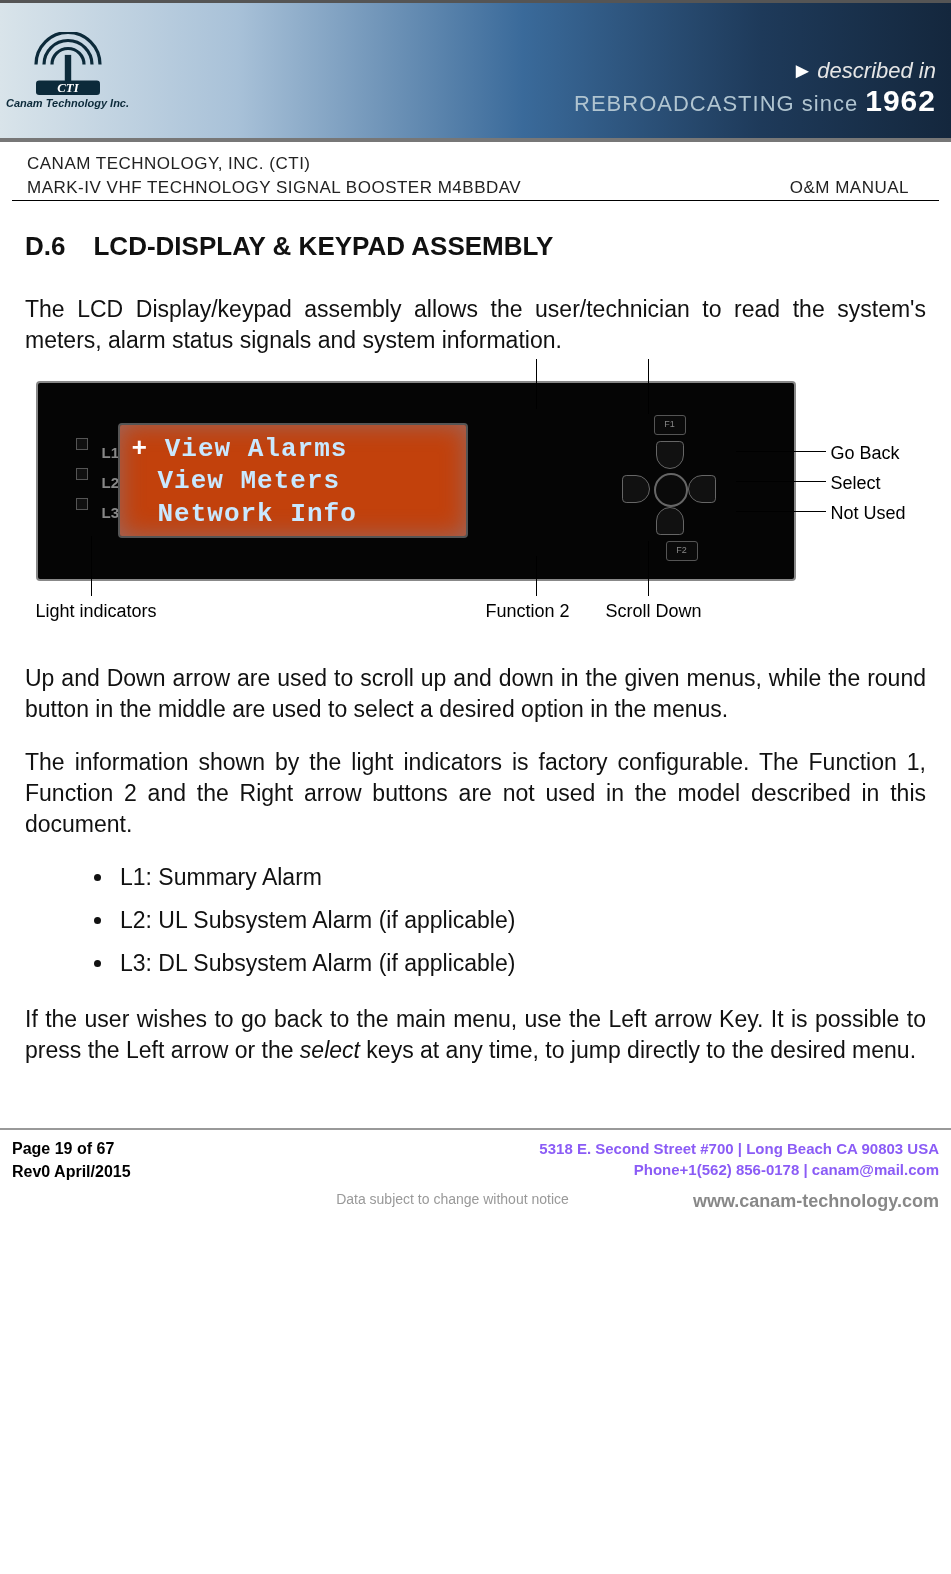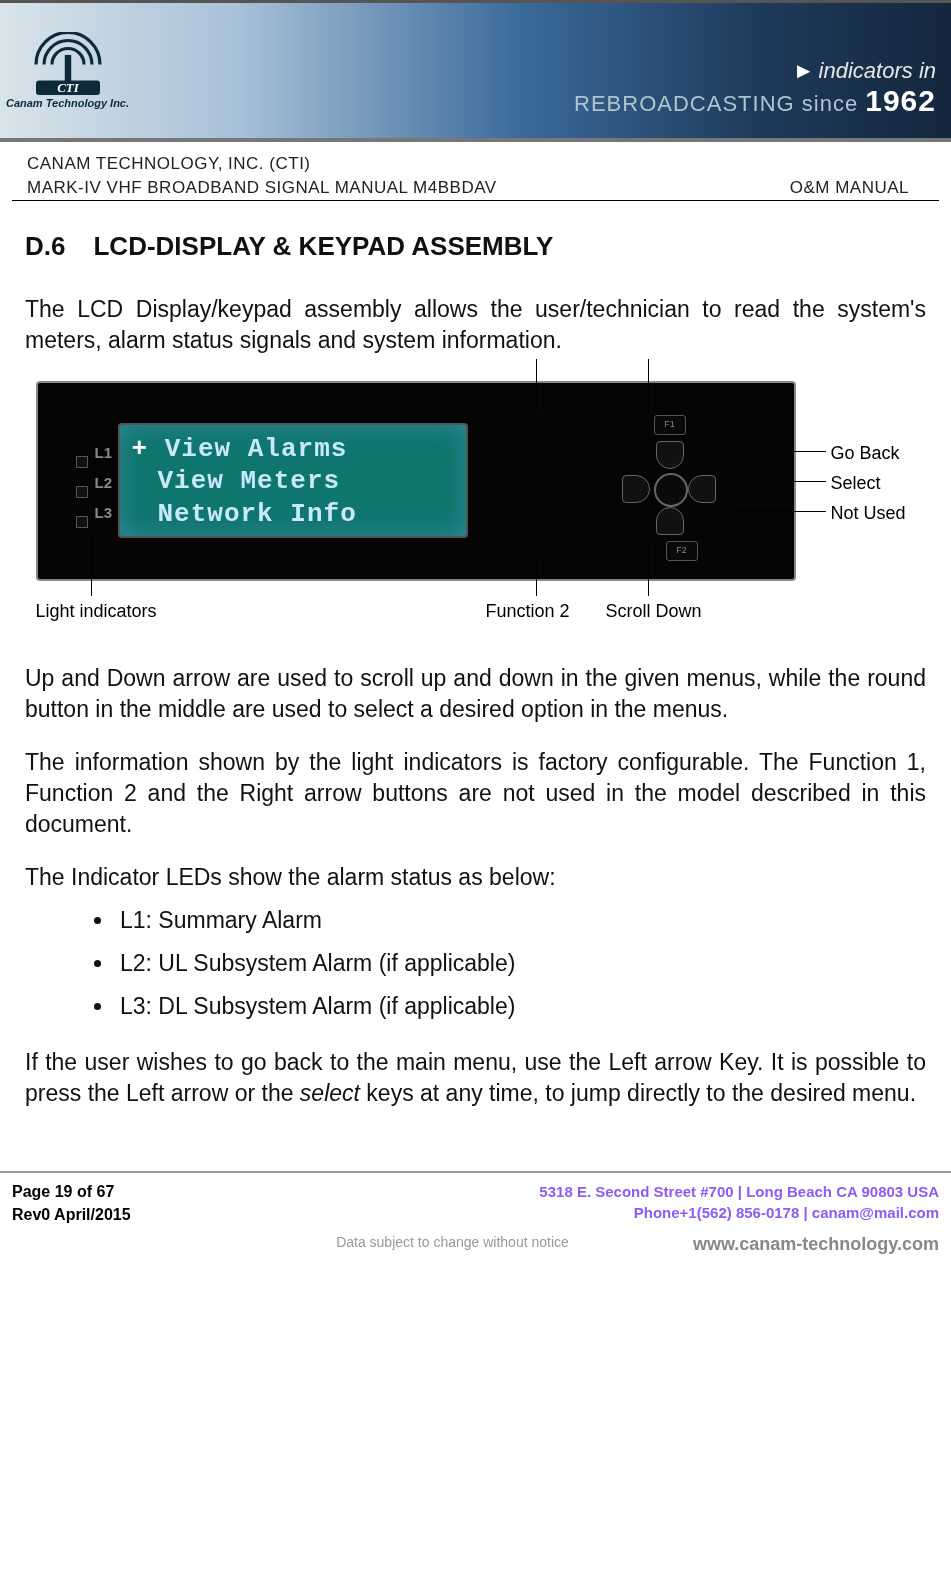--- a/index.html
+++ b/index.html
@@ -110,21 +110,21 @@
     border: 2px solid #888;
     border-radius: 4px;
     box-sizing: border-box;
   }
   .lcd {
     position: absolute;
     left: 80px;
     top: 40px;
     width: 350px;
     height: 115px;
-    background: #0f766e;
+    background: #c2410c;
     border: 2px solid #555;
     border-radius: 4px;
     padding: 8px 12px;
     box-sizing: border-box;
     color: #c9e8ff;
     font-family: "Courier New", monospace;
     font-size: 26px;
     font-weight: bold;
     letter-spacing: 1px;
     line-height: 1.25;
@@ -134,21 +134,21 @@
   .led-col {
     position: absolute;
     left: 38px;
     top: 55px;
     color: #888;
     font-family: Arial;
     font-size: 15px;
     font-weight: bold;
     line-height: 30px;
   }
-  .led-col .led { display:flex; align-items:flex-end; gap:7px;}
+  .led-col .led { display:flex; align-items:flex-start; gap:14px;}
   .led-col .dot {
     width:10px; height:10px; background:#111; border:1px solid #555; display:inline-block;
   }
   .keypad {
     position: absolute;
     right: 60px;
     top: 40px;
     width: 130px;
     height: 130px;
   }
@@ -248,29 +248,29 @@
       <path d="M10 40 A40 40 0 0 1 90 40" fill="none" stroke="#0c2a3a" stroke-width="4"></path>
       <path d="M20 40 A30 30 0 0 1 80 40" fill="none" stroke="#0c2a3a" stroke-width="4"></path>
       <path d="M30 40 A20 20 0 0 1 70 40" fill="none" stroke="#0c2a3a" stroke-width="4"></path>
       <rect x="46" y="28" width="8" height="35" fill="#0c2a3a"></rect>
       <rect x="10" y="60" width="80" height="18" rx="4" fill="#0c2a3a"></rect>
       <text x="50" y="74" font-family="Arial Black" font-size="16" font-weight="900" fill="#fff" text-anchor="middle" font-style="italic">CTI</text>
     </svg>
     <div class="logo-text">Canam Technology Inc.</div>
   </div>
   <div class="tagline">
-    <div class="line1"><span class="arrow">►</span><span>indicators in</span></div>
+    <div class="line1"><span class="arrow">►</span><span>described in</span></div>
     <div class="line2"><span>REBROADCASTING since</span> <span class="year">1962</span></div>
   </div>
 </div>
 
 <div class="doc-header">
   <div class="left">
     <div>CANAM TECHNOLOGY, INC. (CTI)</div>
-    <div>MARK-IV VHF BROADBAND SIGNAL MANUAL M4BBDAV</div>
+    <div>MARK-IV VHF TECHNOLOGY SIGNAL BOOSTER M4BBDAV</div>
   </div>
   <div class="right">O&amp;M MANUAL</div>
 </div>
 
 <div class="content">
 
   <div class="section-title">
     <span class="num">D.6</span><span>LCD-DISPLAY &amp; KEYPAD ASSEMBLY</span>
   </div>
 
@@ -333,21 +333,20 @@
       <div class="callout-label" style="left:0px; top:218px;">Light indicators</div>
       <div class="callout-label" style="left:450px; top:218px;">Function 2</div>
       <div class="callout-label" style="left:570px; top:218px;">Scroll Down</div>
     </div>
 
   </div>
 
 
   <div class="para">Up and Down arrow are used to scroll up and down in the given menus, while the round button in the middle are used to select a desired option in the menus.</div>
   <div class="para">The information shown by the light indicators is factory configurable. The Function 1, Function 2 and the Right arrow buttons are not used in the model described in this document.</div>
-  <div class="para" style="margin-bottom:10px;">The Indicator LEDs show the alarm status as below:</div>
 
   <ul class="led-list">
     <li>L1: Summary Alarm</li>
     <li>L2: UL Subsystem Alarm (if applicable)</li>
     <li>L3: DL Subsystem Alarm (if applicable)</li>
   </ul>
 
   <div class="para">
     <span>If the user wishes to go back to the main menu, use the Left arrow Key. It is possible to press the Left arrow or the </span><em class="sel">select</em><span> keys at any time, to jump directly to the desired menu.</span>
   </div>

